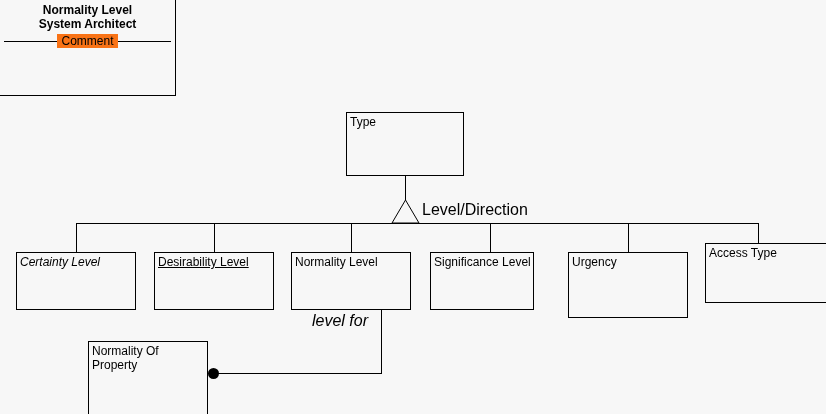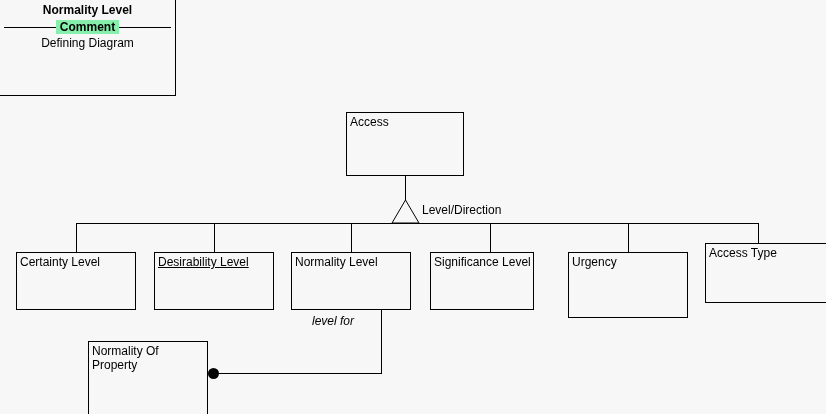--- a/index.html
+++ b/index.html
@@ -54,23 +54,23 @@
     border-top: 1px solid #000000;
   }
   .comment-rule span {
     position: relative;
     display: block;
     text-align: center;
     font-size: 12px;
     line-height: 12px;
   }
   .comment-rule span b {
-    background: #86efac;
+    background: #f97316;
     padding: 0 4px;
-    font-weight: bold;
+    font-weight: normal;
   }
   #title-block .comment-text {
     text-align: center;
     font-size: 12px;
     line-height: 14px;
     padding-top: 3px;
   }
 
   
   .uml-box {
@@ -115,64 +115,64 @@
     top: 368px;
     width: 11px;
     height: 11px;
     border-radius: 50%;
     background: #000000;
   }
 
   
   .edge-label {
     position: absolute;
-    font-size: 12px;
+    font-size: 16px;
     line-height: 14px;
     white-space: nowrap;
     background: transparent;
   }
   .edge-label.italic {
     font-style: italic;
   }
 </style>
 </head>
 <body>
 
 <div id="title-block">
   <div class="title-lines">
     <div>Normality Level</div>
+    <div>System Architect</div>
   </div>
   <div class="comment-rule">
     <span><b>Comment</b></span>
   </div>
-  <div class="comment-text">Defining Diagram</div>
 </div>
 
 <div class="uml-box" id="box-level" style="left:346px; top:112px; width:118px; height:64px;">
-  <span class="box-label">Access</span>
+  <span class="box-label">Type</span>
 </div>
 
 <div class="line-v" id="gen-stem" style="left:405px; top:176px; height:24px;"></div>
 
 <svg id="generalization-triangle" viewBox="0 0 29 25">
   <polygon points="14.5,1 28,24 1,24" fill="#f7f7f7" stroke="#000000" stroke-width="1"></polygon>
 </svg>
 
 <div class="edge-label" id="discriminator-label" style="left:422px; top:203px;">Level/Direction</div>
 
 <div class="line-h" id="subclass-bus" style="left:76px; top:223px; width:683px;"></div>
 
 <div class="line-v" style="left:76px;  top:223px; height:29px;"></div>
 <div class="line-v" style="left:214px; top:223px; height:29px;"></div>
 <div class="line-v" style="left:351px; top:223px; height:29px;"></div>
 <div class="line-v" style="left:490px; top:223px; height:29px;"></div>
 <div class="line-v" style="left:628px; top:223px; height:29px;"></div>
 <div class="line-v" style="left:758px; top:223px; height:20px;"></div>
 
-<div class="uml-box" id="box-certainty-level" style="left:16px; top:252px; width:120px; height:58px;">
+<div class="uml-box" id="box-certainty-level" style="left:16px; top:252px; width:120px; height:58px;font-style:italic;">
   <span class="box-label">Certainty Level</span>
 </div>
 
 <div class="uml-box" id="box-desirability-level" style="left:154px; top:252px; width:120px; height:58px;text-decoration:underline;">
   <span class="box-label">Desirability Level</span>
 </div>
 
 <div class="uml-box" id="box-normality-level" style="left:291px; top:252px; width:120px; height:58px;">
   <span class="box-label">Normality Level</span>
 </div>

